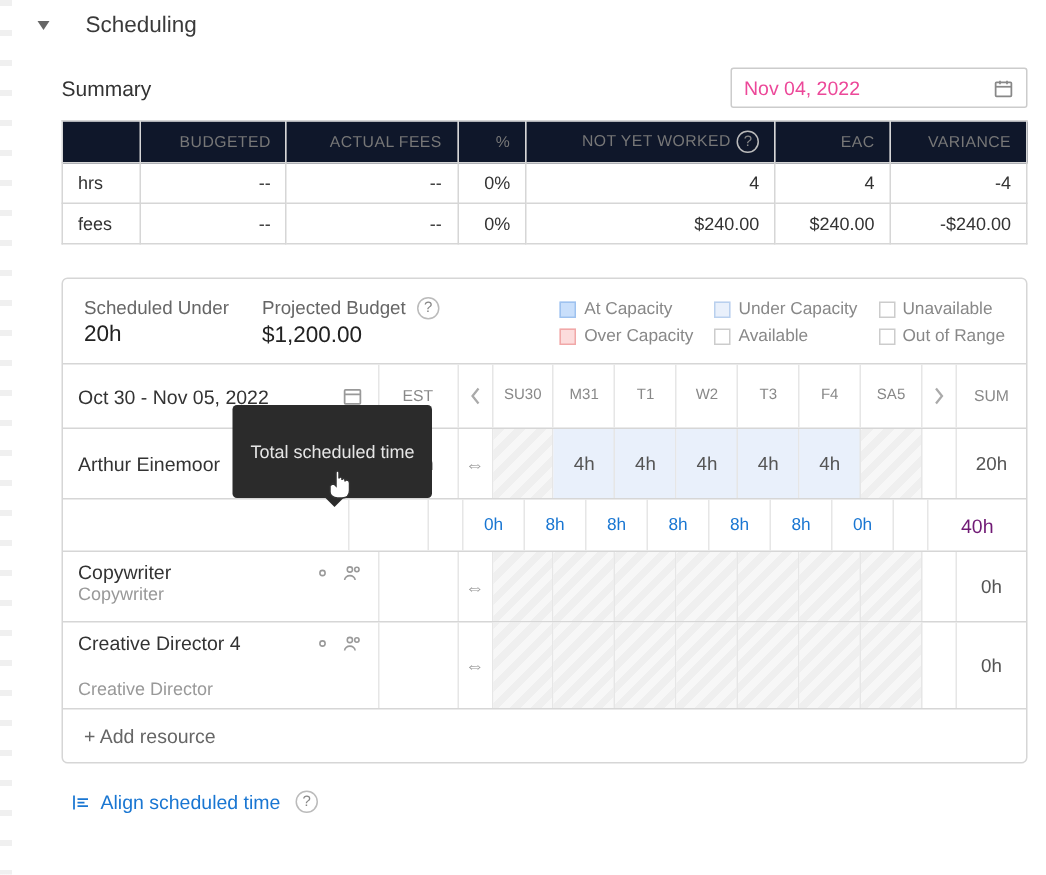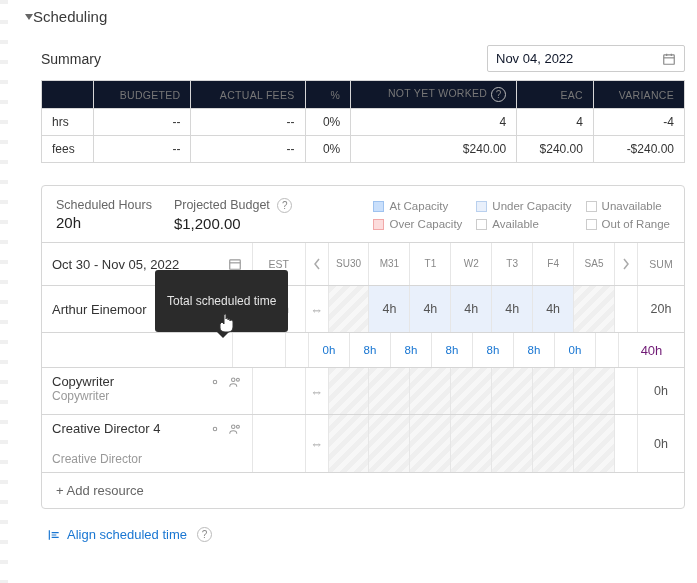--- a/index.html
+++ b/index.html
@@ -1,27 +1,27 @@
 <!DOCTYPE html>
 <html><head>
 <meta charset="utf-8">
 <style>
 body{margin:0;font-family:-apple-system,BlinkMacSystemFont,"Segoe UI",Arial,sans-serif;font-size:13px;color:#333;background:#fff}
 .page{width:697px;height:583px;position:relative;box-sizing:border-box;padding:0 12px 0 15px}
 .left-rail{position:absolute;left:0;top:0;width:8px;height:100%;background:repeating-linear-gradient(180deg,#f0f0f0 0 4px,#fff 4px 20px)}
-.section-head{display:flex;align-items:center;gap:0;padding:8px 0 6px 10px}
+.section-head{display:flex;align-items:center;gap:24px;padding:8px 0 6px 10px}
 .tri{width:0;height:0;border-left:4px solid transparent;border-right:4px solid transparent;border-top:6px solid #666}
 .sec-title{font-size:15px;color:#3a3a3a}
 .inner{padding-left:26px}
 .summary-row{display:flex;justify-content:space-between;align-items:center;margin:14px 0 8px}
 .summary-lbl{font-size:14px;color:#333}
 .calc-wrap{display:flex;align-items:center;gap:8px}
 .calc-lbl{font-size:14px;color:#333}
 .calc-input{display:flex;align-items:center;justify-content:space-between;border:1px solid #ccc;background:#fff;padding:5px 8px;width:180px;border-radius:2px}
-.calc-input span{color:#0f172a;font-size:13px}
+.calc-input span{color:#ec4899;font-size:13px}
 .cal-icon{width:14px;height:14px;color:#888}
 table.summary{width:100%;border-collapse:collapse}
 table.summary th,table.summary td{border:1px solid #d6d6d6;padding:6px 10px;font-size:12px}
 table.summary th{font-weight:400;color:#777;font-size:10.5px;text-align:right;background:#0f172a;letter-spacing:.3px}
 table.summary td{text-align:right;color:#333}
 table.summary td:first-child,table.summary th:first-child{text-align:left}
 .help-c{display:inline-flex;align-items:center;justify-content:center;width:13px;height:13px;border:1px solid #bbb;border-radius:50%;font-size:10px;color:#888;margin-left:4px;vertical-align:middle}
 .sched-box{border:1px solid #d6d6d6;margin-top:22px;border-radius:4px}
 .top-band{display:flex;padding:12px 14px 10px;gap:22px}
 .metric-lbl{font-size:12.5px;color:#666}
@@ -114,21 +114,21 @@
             <td>$240.00</td>
             <td>$240.00</td>
             <td>-$240.00</td>
       </tr>
     </tbody>
   </table>
 
   <div class="sched-box">
     <div class="top-band">
       <div>
-        <div class="metric-lbl">Scheduled Hours</div>
+        <div class="metric-lbl">Scheduled Under</div>
         <div class="metric-val">20h</div>
       </div>
       <div>
         <div class="metric-lbl"><span>Projected Budget</span> <span class="help-c">?</span></div>
         <div class="metric-val">$1,200.00</div>
       </div>
       <div class="legend">
         <div class="leg">
               <span class="sw" style="background:#c9dffb;border-color:#9ec2ef"></span>
               <span>At Capacity</span>

